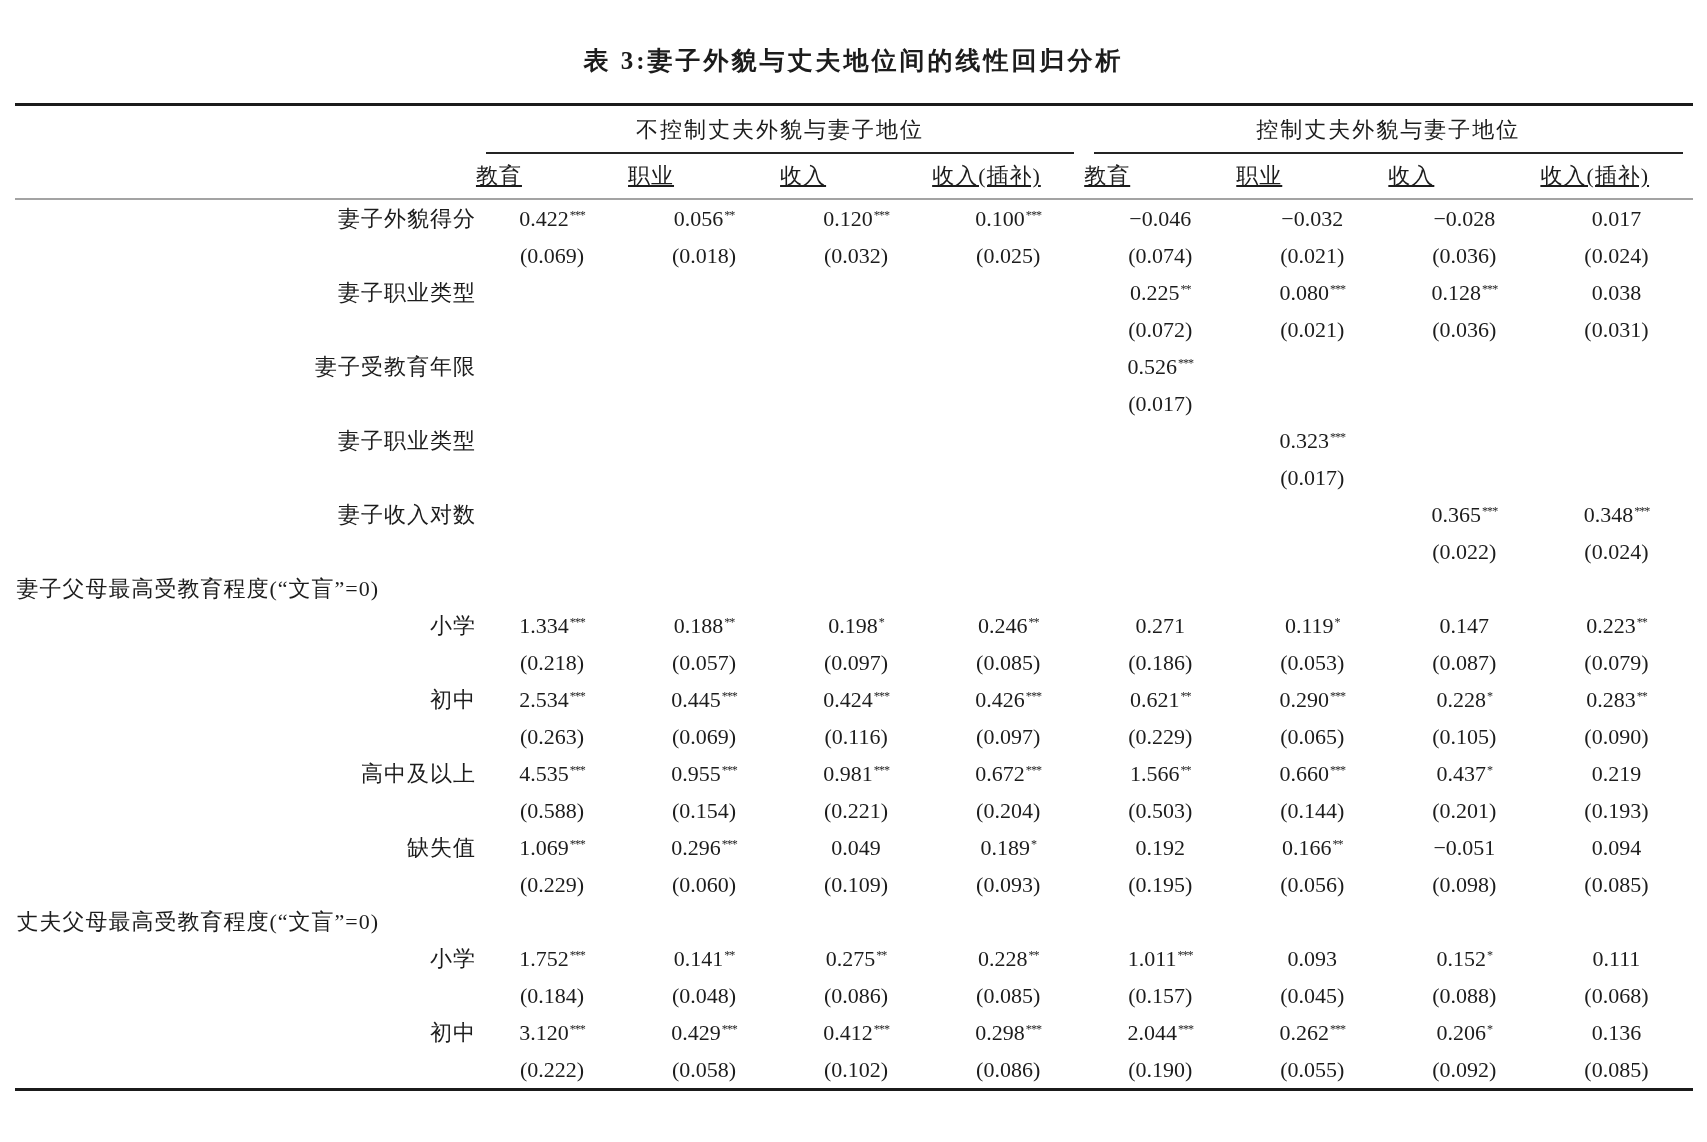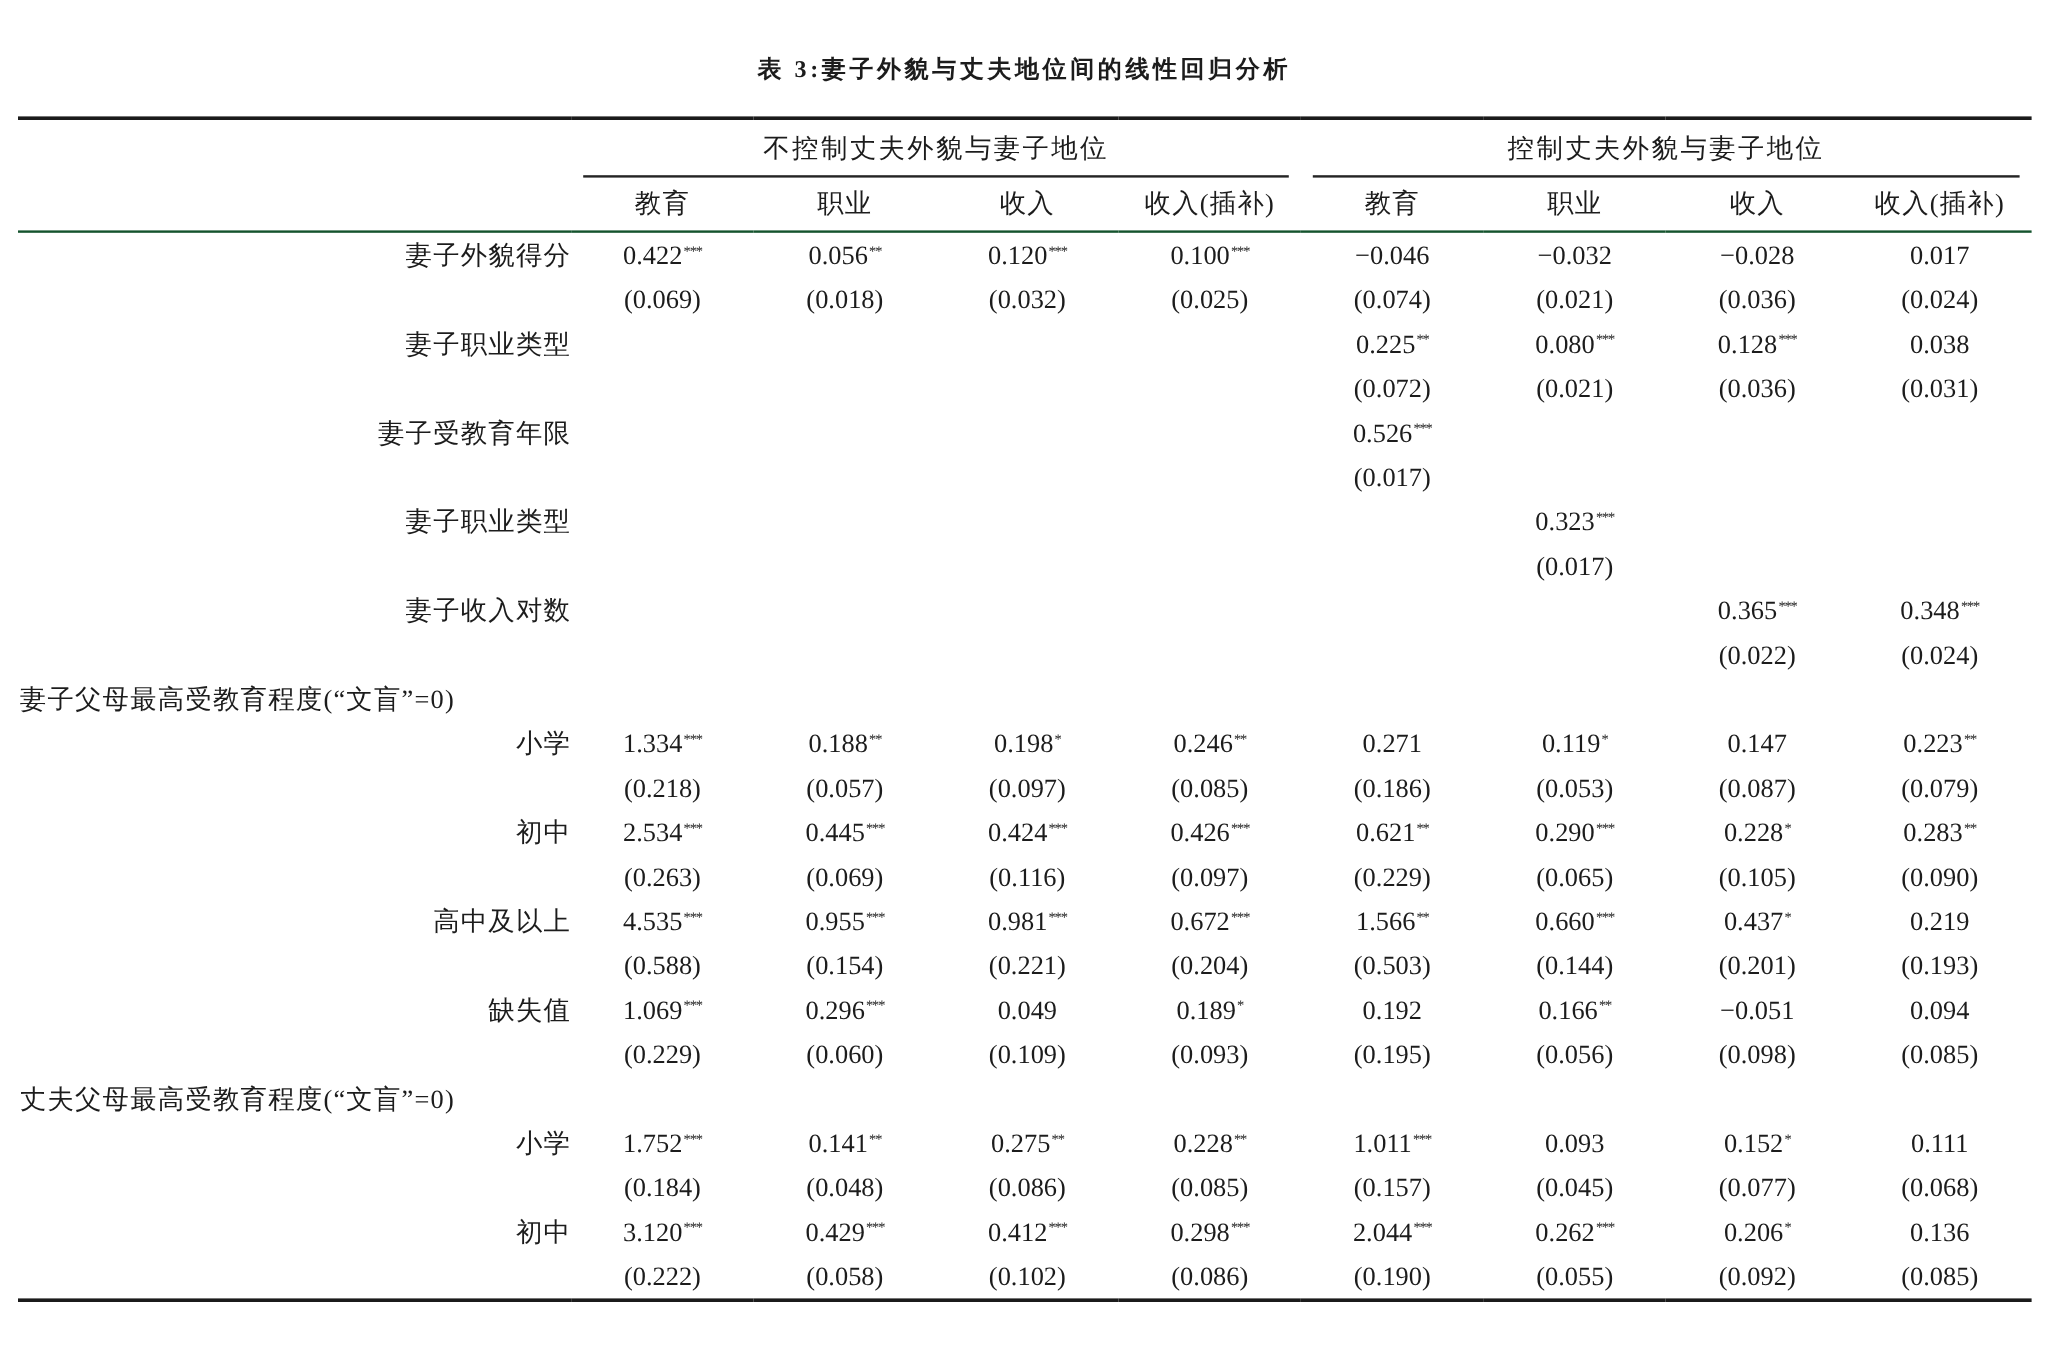--- a/index.html
+++ b/index.html
@@ -14,21 +14,21 @@
     width: 1707px;
     height: 1142px;
     background: #ffffff;
     overflow: hidden;
   }
   .title {
     margin: 0;
     padding-top: 44px;
     padding-bottom: 26px;
     text-align: center;
-    font-size: 20px;
+    font-size: 25px;
     font-weight: bold;
     letter-spacing: 3px;
   }
   table.regression-table {
     width: 1678px;
     margin: 0 auto;
     border-collapse: collapse;
     table-layout: fixed;
     border-top: 3px solid #1b1b1b;
     border-bottom: 3px solid #1b1b1b;
@@ -42,23 +42,24 @@
   .group-box {
     margin: 0 10px;
     padding: 8px 0 7px 0;
     border-bottom: 2px solid #242424;
     text-align: center;
     letter-spacing: 2px;
   }
   tr.cols-row th {
     height: 44px;
     vertical-align: middle;
-    text-align: center;
-    border-bottom: 2px solid #14532d;
+    text-align: left;
+    border-bottom: 2px solid #a3a3a3;
     letter-spacing: 1px;
+    text-decoration: underline;
   }
   tbody td {
     height: 37px;
     padding: 0;
     vertical-align: middle;
     text-align: center;
     white-space: nowrap;
   }
   tbody td.row-label {
     text-align: right;
@@ -335,21 +336,21 @@
           <td><span>0.111</span></td>
         </tr>
         <tr>
           <td></td>
           <td>(0.184)</td>
           <td>(0.048)</td>
           <td>(0.086)</td>
           <td>(0.085)</td>
           <td>(0.157)</td>
           <td>(0.045)</td>
-          <td>(0.077)</td>
+          <td>(0.088)</td>
           <td>(0.068)</td>
         </tr>
         <tr>
           <td class="row-label indent">初中</td>
           <td><span>3.120</span><sup class="stars">***</sup></td>
           <td><span>0.429</span><sup class="stars">***</sup></td>
           <td><span>0.412</span><sup class="stars">***</sup></td>
           <td><span>0.298</span><sup class="stars">***</sup></td>
           <td><span>2.044</span><sup class="stars">***</sup></td>
           <td><span>0.262</span><sup class="stars">***</sup></td>

